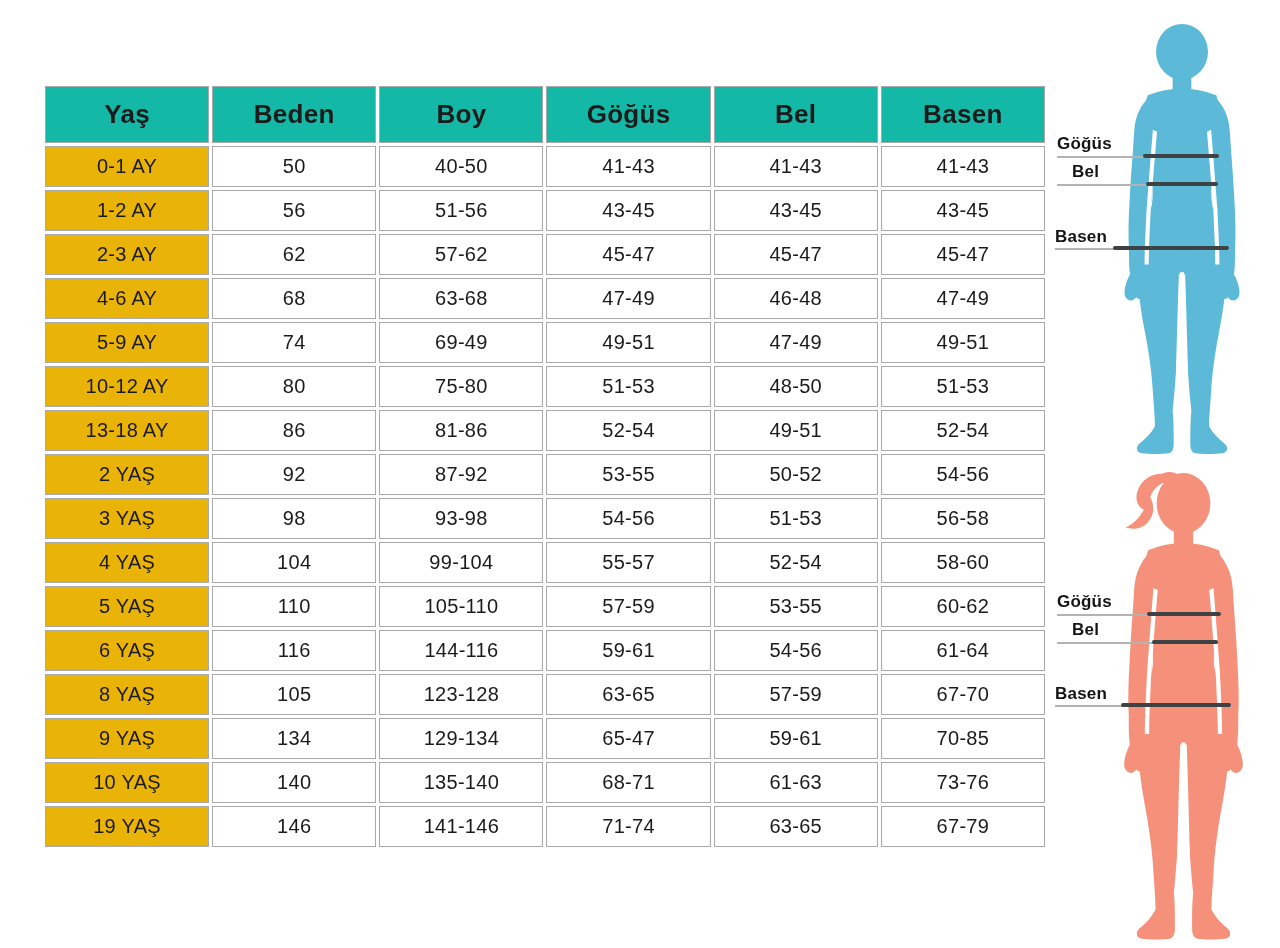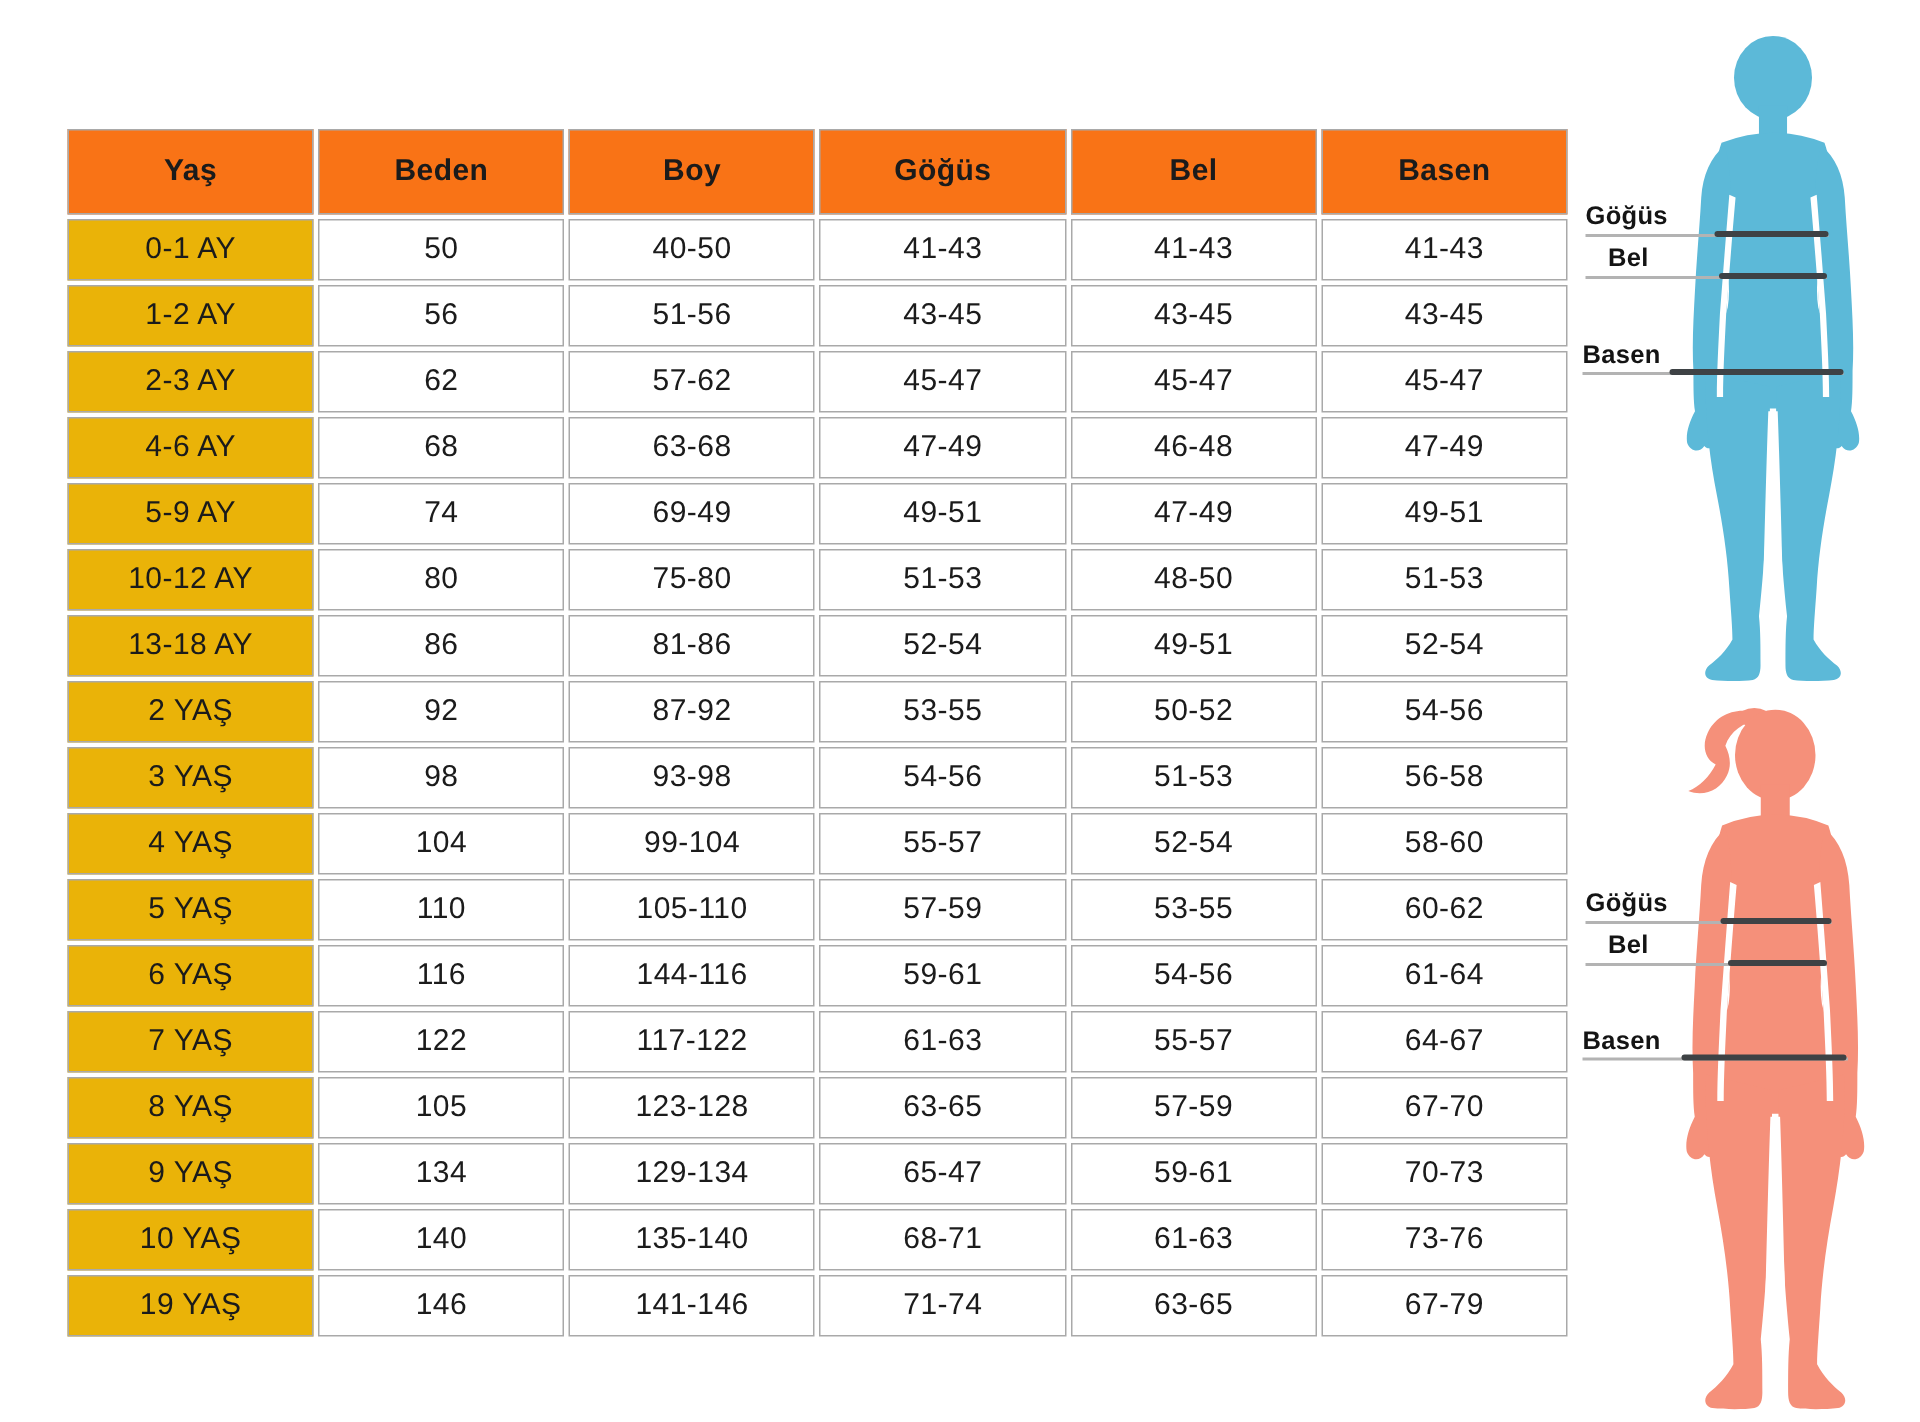--- a/index.html
+++ b/index.html
@@ -11,21 +11,21 @@
   
   table.size {
     position:absolute; left:42px; top:83px; width:1006px;
     border-collapse:separate; border-spacing:3px; table-layout:fixed;
   }
   table.size th, table.size td {
     border:1px solid #a9a9a9; text-align:center; vertical-align:middle;
     color:#1b1b1b; overflow:hidden; white-space:nowrap;
   }
   table.size th {
-    background:#f97316; height:53px; font-size:20px; font-weight:bold;
+    background:#14b8a6; height:53px; font-size:26px; font-weight:bold;
     letter-spacing:0.3px;
   }
   table.size td {
     background:#ffffff; height:37px; font-size:20px; font-weight:400;
     letter-spacing:0.3px;
   }
   table.size td.first { background:#eab308; }
   
   .fig { position:absolute; }
   .fig svg { width:100%; height:100%; display:block; }
@@ -165,42 +165,34 @@
       </tr>
       <tr>
         <td class="first">6 YAŞ</td>
         <td>116</td>
         <td>144-116</td>
         <td>59-61</td>
         <td>54-56</td>
         <td>61-64</td>
       </tr>
       <tr>
-        <td class="first">7 YAŞ</td>
-        <td>122</td>
-        <td>117-122</td>
-        <td>61-63</td>
-        <td>55-57</td>
-        <td>64-67</td>
-      </tr>
-      <tr>
         <td class="first">8 YAŞ</td>
         <td>105</td>
         <td>123-128</td>
         <td>63-65</td>
         <td>57-59</td>
         <td>67-70</td>
       </tr>
       <tr>
         <td class="first">9 YAŞ</td>
         <td>134</td>
         <td>129-134</td>
         <td>65-47</td>
         <td>59-61</td>
-        <td>70-73</td>
+        <td>70-85</td>
       </tr>
       <tr>
         <td class="first">10 YAŞ</td>
         <td>140</td>
         <td>135-140</td>
         <td>68-71</td>
         <td>61-63</td>
         <td>73-76</td>
       </tr>
       <tr>

